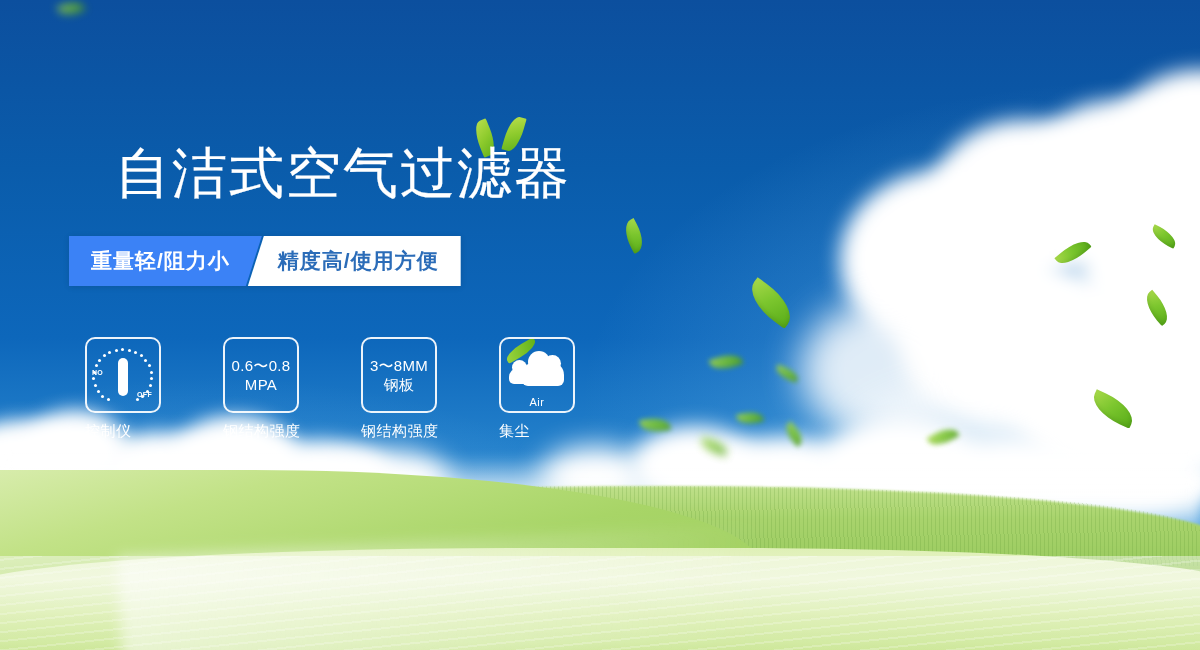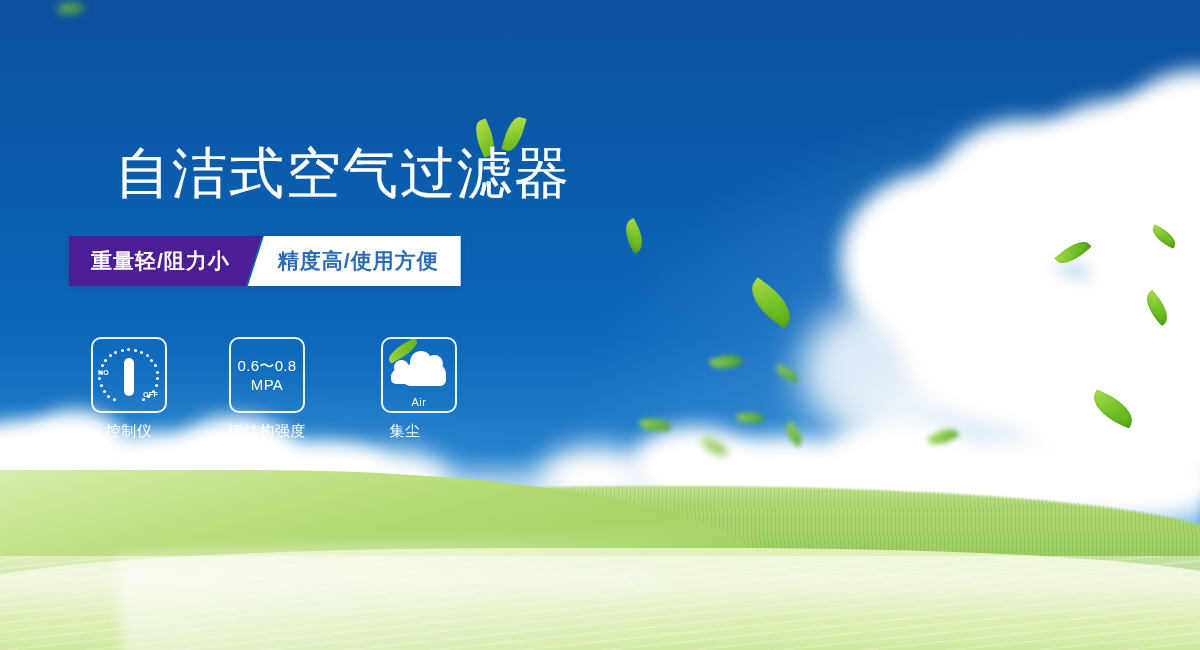--- a/index.html
+++ b/index.html
@@ -114,21 +114,21 @@
   .title-leaves span.l1{ left:4px; top:10px; transform:rotate(-22deg); }
   .title-leaves span.l2{ left:33px; top:6px; transform:rotate(16deg); }
 
   
   .subbar{
     position:absolute; left:69px; top:236px;
     height:50px; display:flex; align-items:stretch;
     box-shadow:0 1px 6px rgba(0,0,0,.12);
   }
   .subbar .seg-a{
-    background:#4c1d95;
+    background:#3b82f6;
     color:#ffffff;
     font-size:21px; font-weight:bold;
     display:flex; align-items:center;
     padding:0 20px 0 22px;
     letter-spacing:1px;
     position:relative; z-index:2;
     clip-path:polygon(0 0, 100% 0, calc(100% - 16px) 100%, 0 100%);
     padding-right:32px;
   }
   .subbar .seg-b{
@@ -138,21 +138,21 @@
     display:flex; align-items:center;
     padding:0 22px 1px 20px;
     letter-spacing:1px;
     margin-left:-14px;
     clip-path:polygon(16px 0, 100% 0, 100% 100%, 0 100%);
     padding-left:30px;
   }
 
   
   .features{ position:absolute; left:85px; top:337px; display:flex; gap:50px; }
-  .feature{ width:88px; display:flex; flex-direction:column; align-items:center; }
+  .feature{ width:88px; display:flex; flex-direction:column; }
   .fbox{
     width:76px; height:76px;
     border:2px solid rgba(255,255,255,.92);
     border-radius:10px;
     display:flex; flex-direction:column;
     align-items:center; justify-content:center;
     color:#fff;
     position:relative; overflow:hidden;
   }
   .fbox .txt{ font-size:15px; line-height:19px; text-align:center; letter-spacing:.3px; font-weight:400;}
@@ -208,21 +208,21 @@
   .cloudicon .streak{
     position:absolute; left:-4px; top:-5px; width:34px; height:11px;
     background:linear-gradient(105deg,#9ed63f,#5fb018);
     border-radius:60% 8% 60% 8% / 70% 10% 70% 10%;
     transform:rotate(-30deg);
   }
   .cloudicon .airtxt{
     position:absolute; left:0; right:0; bottom:-14px;
     text-align:center; font-size:11px; letter-spacing:.6px;
   }
-  .fbox.cloudbox{ justify-content:flex-start; padding-top:11px;margin-left:28px; }
+  .fbox.cloudbox{ justify-content:flex-start; padding-top:11px; }
 </style>
 </head>
 <body>
 
 <div id="stage">
 
   <div class="sky"></div>
 
   <div id="cloudRight">
     <i style="left:150px; top:30px;  width:190px; height:160px;"></i>
@@ -360,20 +360,27 @@
 
     <div class="feature">
       <div class="fbox">
         <div class="txt">0.6〜0.8</div>
         <div class="txt">MPA</div>
       </div>
       <div class="flabel">钢结构强度</div>
     </div>
 
 
+    <div class="feature">
+      <div class="fbox">
+        <div class="txt">3〜8MM</div>
+        <div class="txt">钢板</div>
+      </div>
+      <div class="flabel">钢结构强度</div>
+    </div>
 
     <div class="feature">
       <div class="fbox cloudbox">
         <div class="cloudicon">
           <span class="streak"></span>
           <span class="csml"></span>
           <span class="cbig"></span>
           <span class="airtxt">Air</span>
         </div>
       </div>

